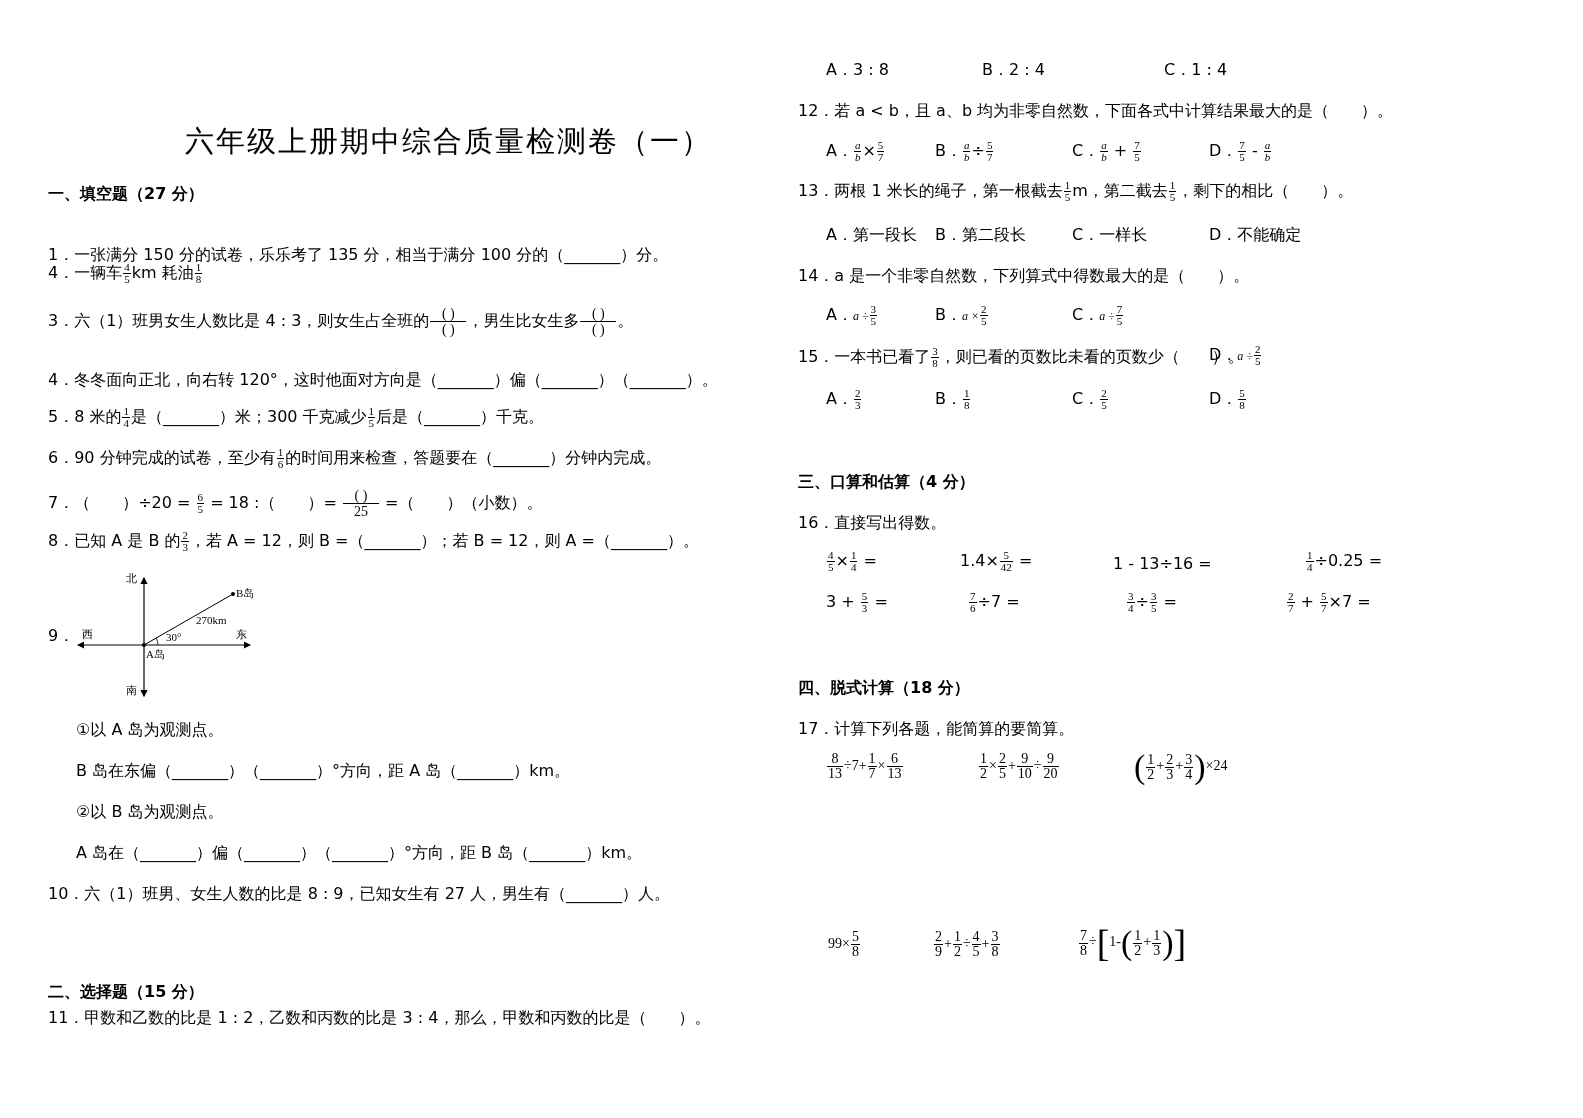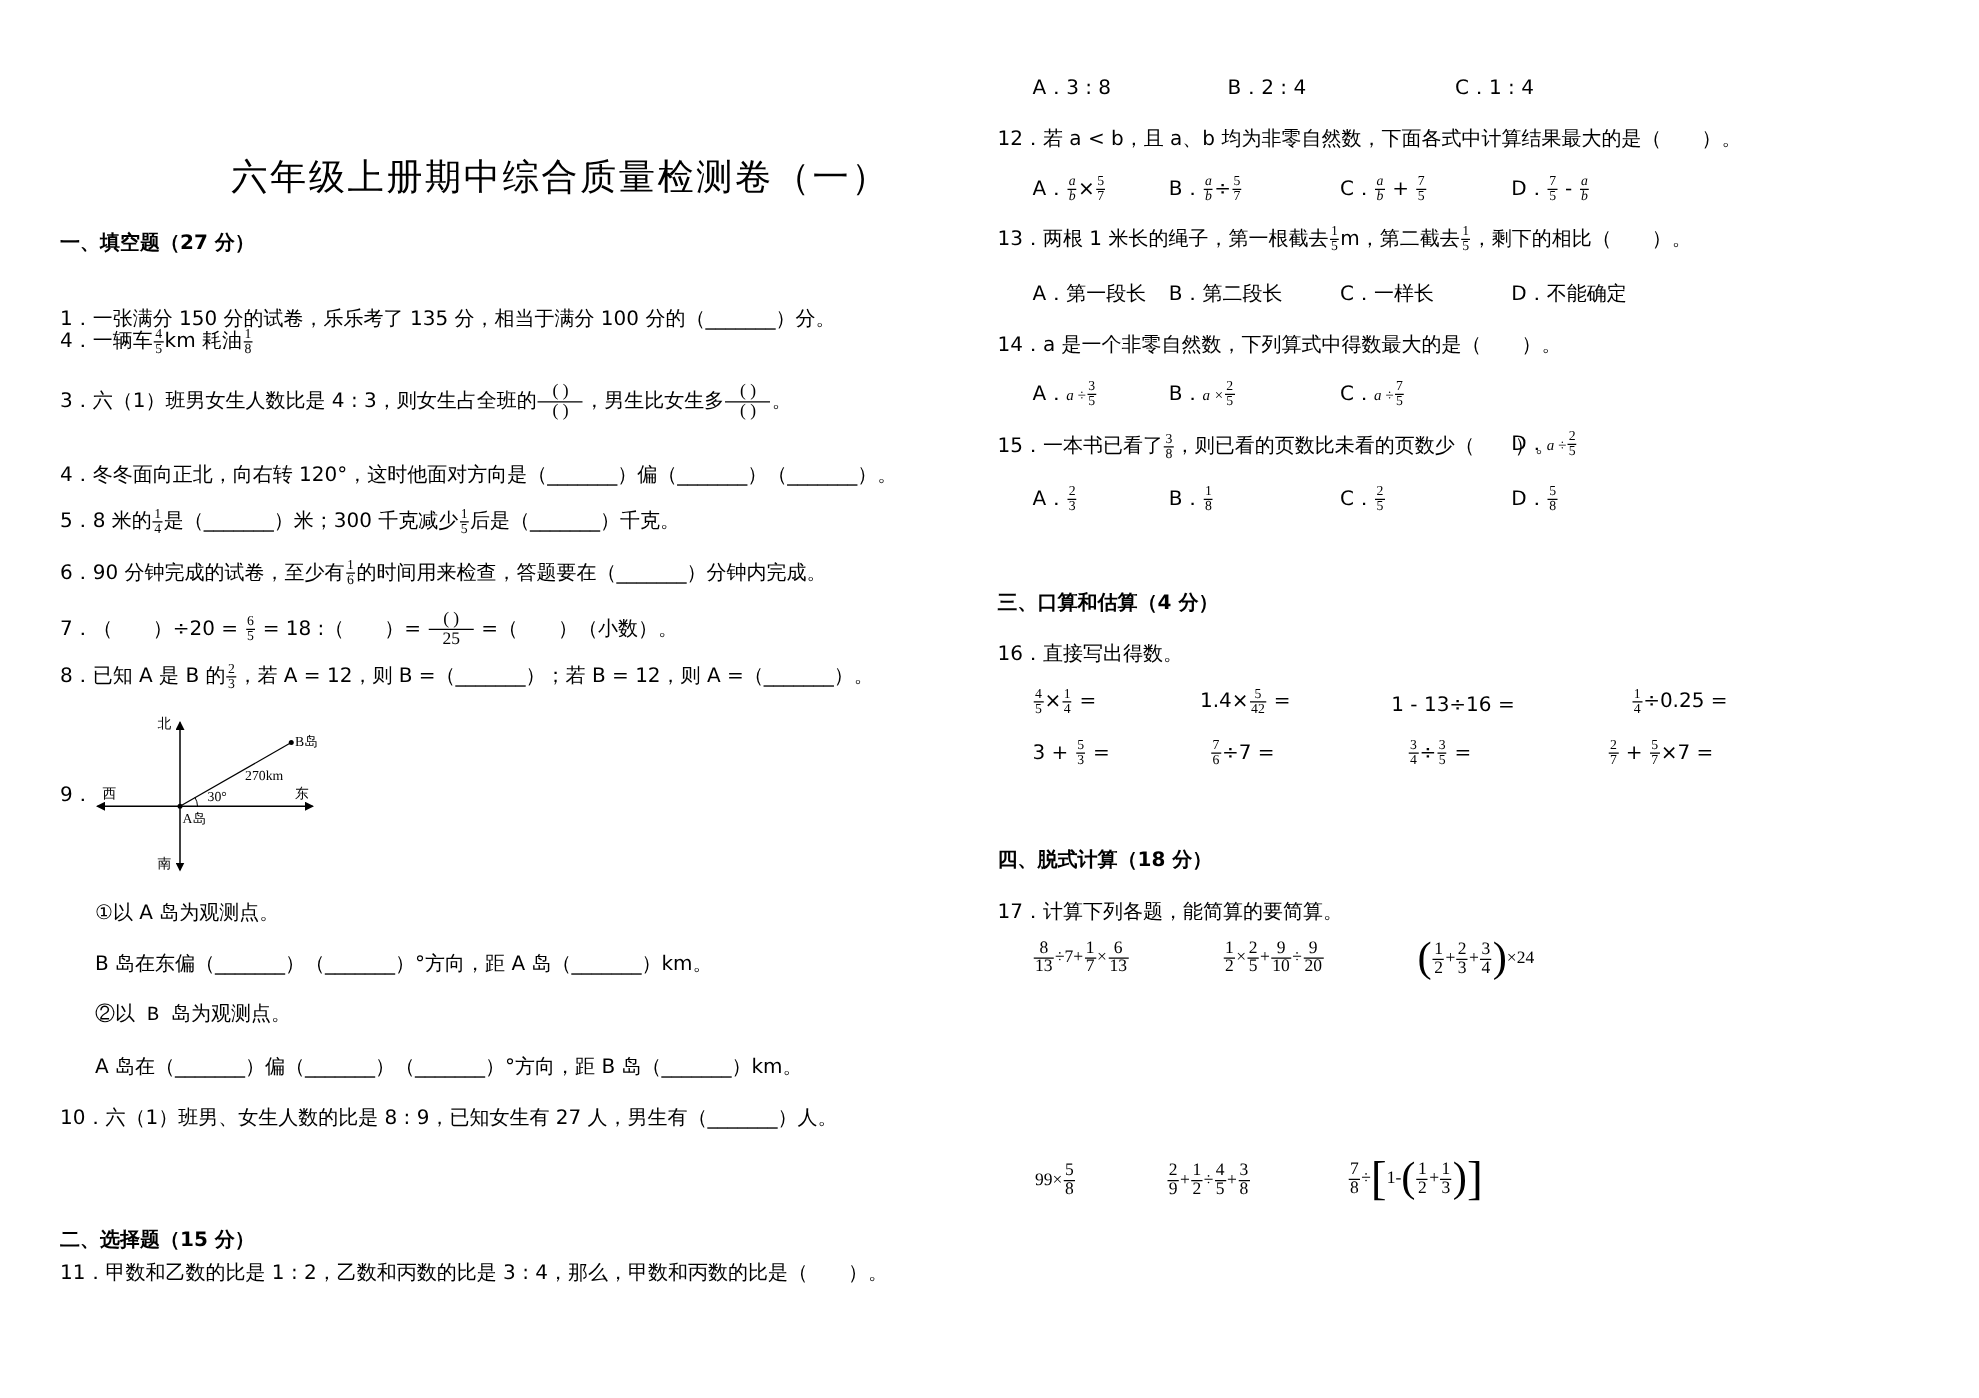--- a/index.html
+++ b/index.html
@@ -77,21 +77,21 @@
   <text x="6" y="68" font-size="11" font-family="Liberation Serif, serif">西</text>
   <text x="160" y="68" font-size="11" font-family="Liberation Serif, serif">东</text>
   <text x="70" y="88" font-size="11" font-family="Liberation Serif, serif">A岛</text>
   <text x="160" y="27" font-size="11" font-family="Liberation Serif, serif">B岛</text>
   <text x="120" y="54" font-size="11" font-family="Liberation Serif, serif">270km</text>
   <text x="90" y="71" font-size="11" font-family="Liberation Serif, serif">30°</text>
 </svg>
 
 <div class="abs line" style="left:76px;top:720px;">①以 A 岛为观测点。</div>
 <div class="abs line" style="left:76px;top:761px;">B 岛在东偏（_______）（_______）°方向，距 A 岛（_______）km。</div>
-<div class="abs line" style="left:76px;top:802px;font-family:Liberation Mono, monospace;">②以 B 岛为观测点。</div>
+<div class="abs line" style="left:76px;top:802px;">②以 B 岛为观测点。</div>
 <div class="abs line" style="left:76px;top:843px;">A 岛在（_______）偏（_______）（_______）°方向，距 B 岛（_______）km。</div>
 
 <div class="abs line" style="left:48px;top:884px;">10．六（1）班男、女生人数的比是 8 : 9，已知女生有 27 人，男生有（_______）人。</div>
 
 <div class="abs sec" style="left:48px;top:966px;margin-top:16px;">二、选择题（15 分）</div>
 <div class="abs line" style="left:48px;top:1008px;">11．甲数和乙数的比是 1 : 2，乙数和丙数的比是 3 : 4，那么，甲数和丙数的比是（　　）。</div>
 
 <div class="abs line" style="left:826px;top:60px;">A．3 : 8</div>
 <div class="abs line" style="left:982px;top:60px;">B．2 : 4</div>
 <div class="abs line" style="left:1164px;top:60px;">C．1 : 4</div>

